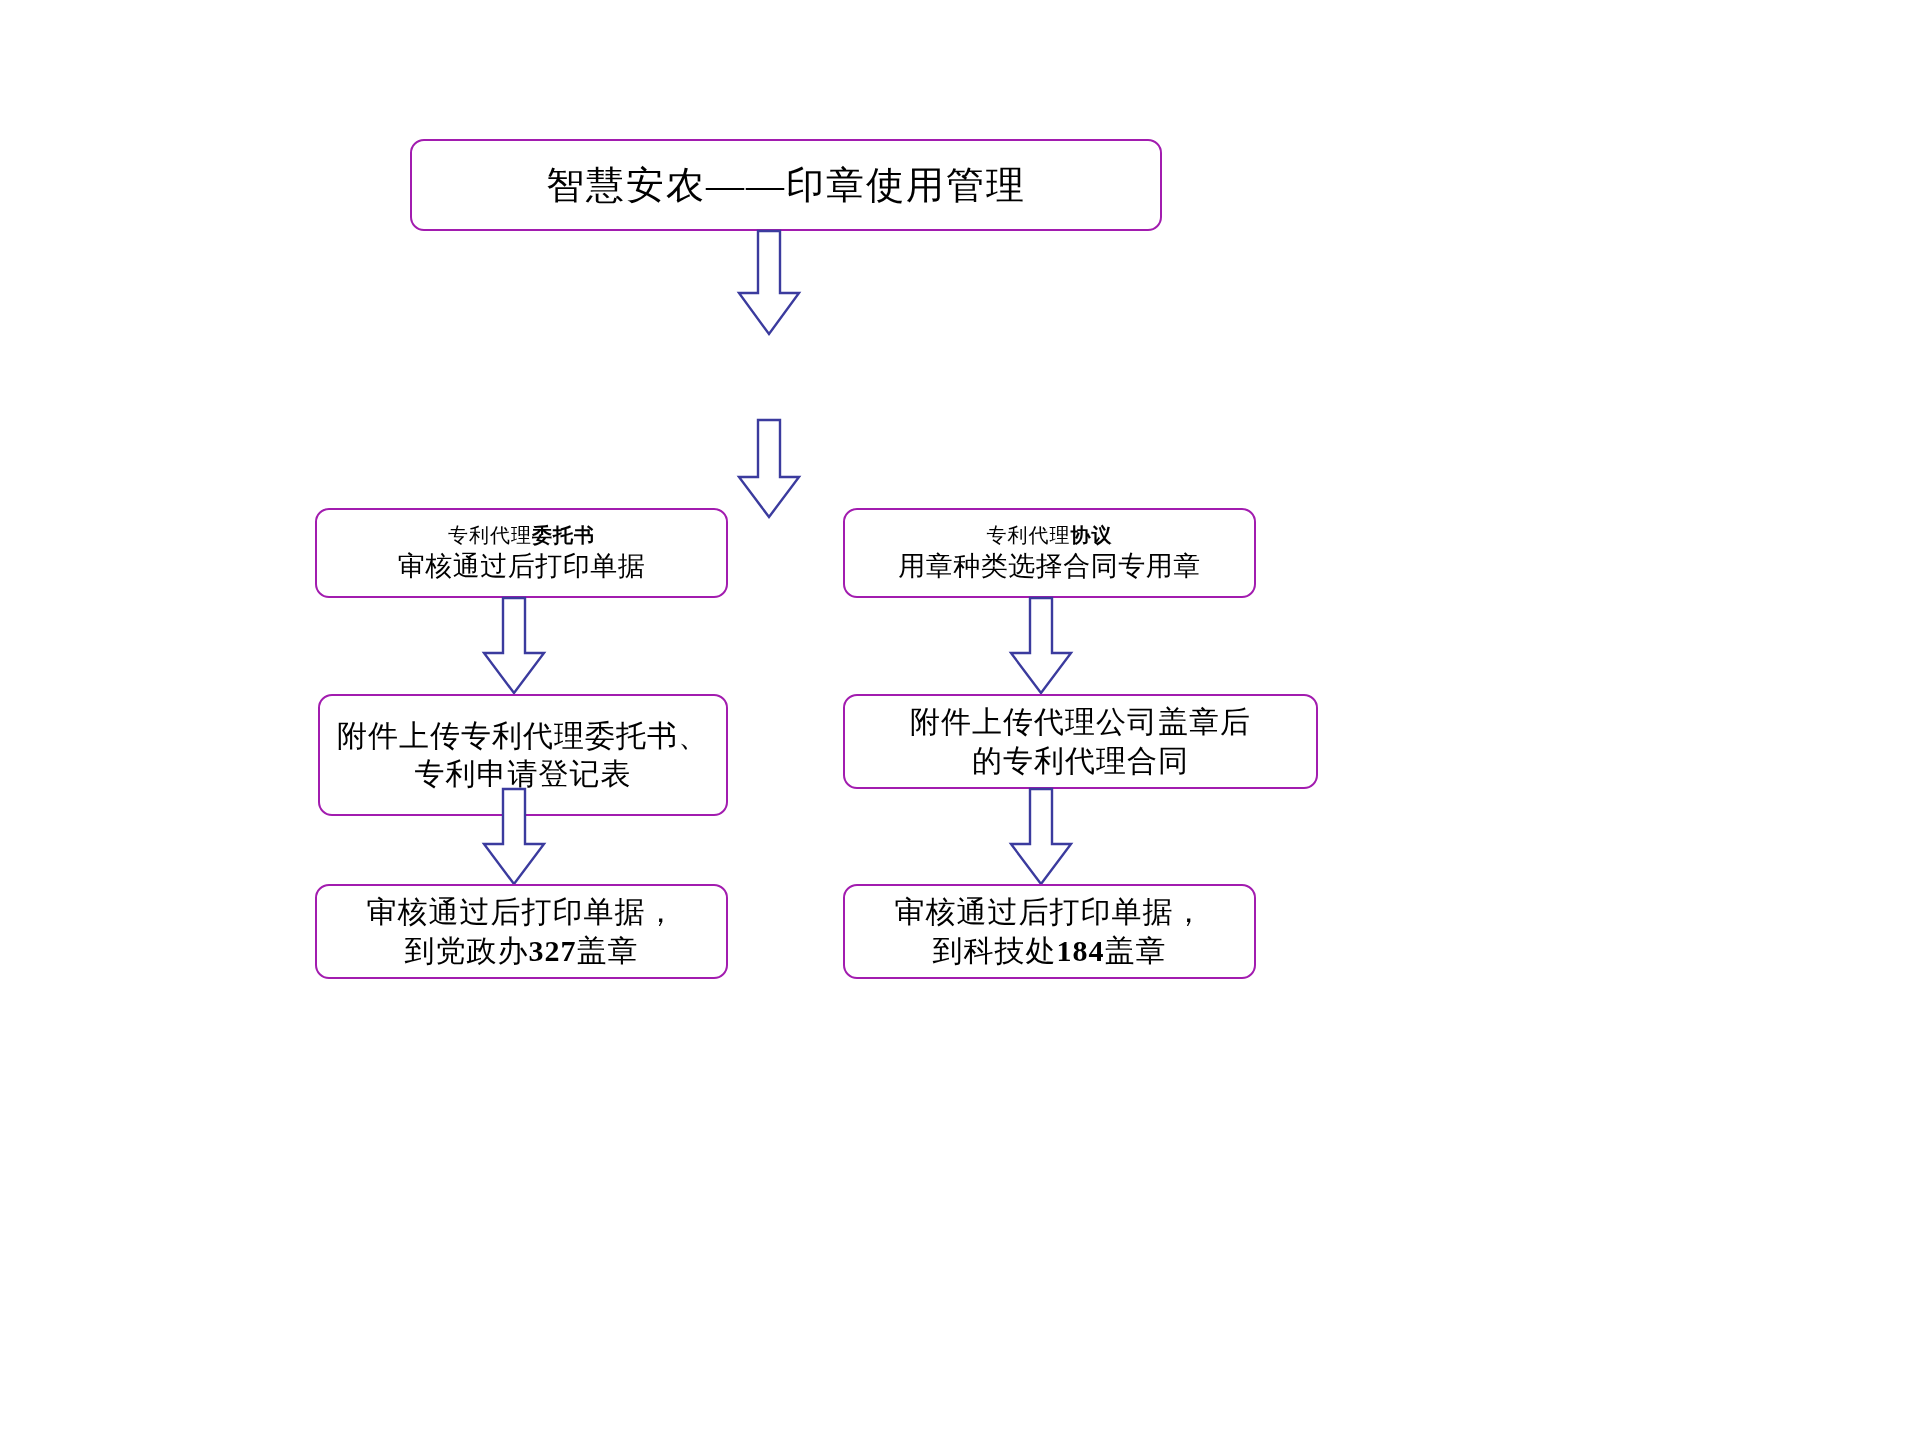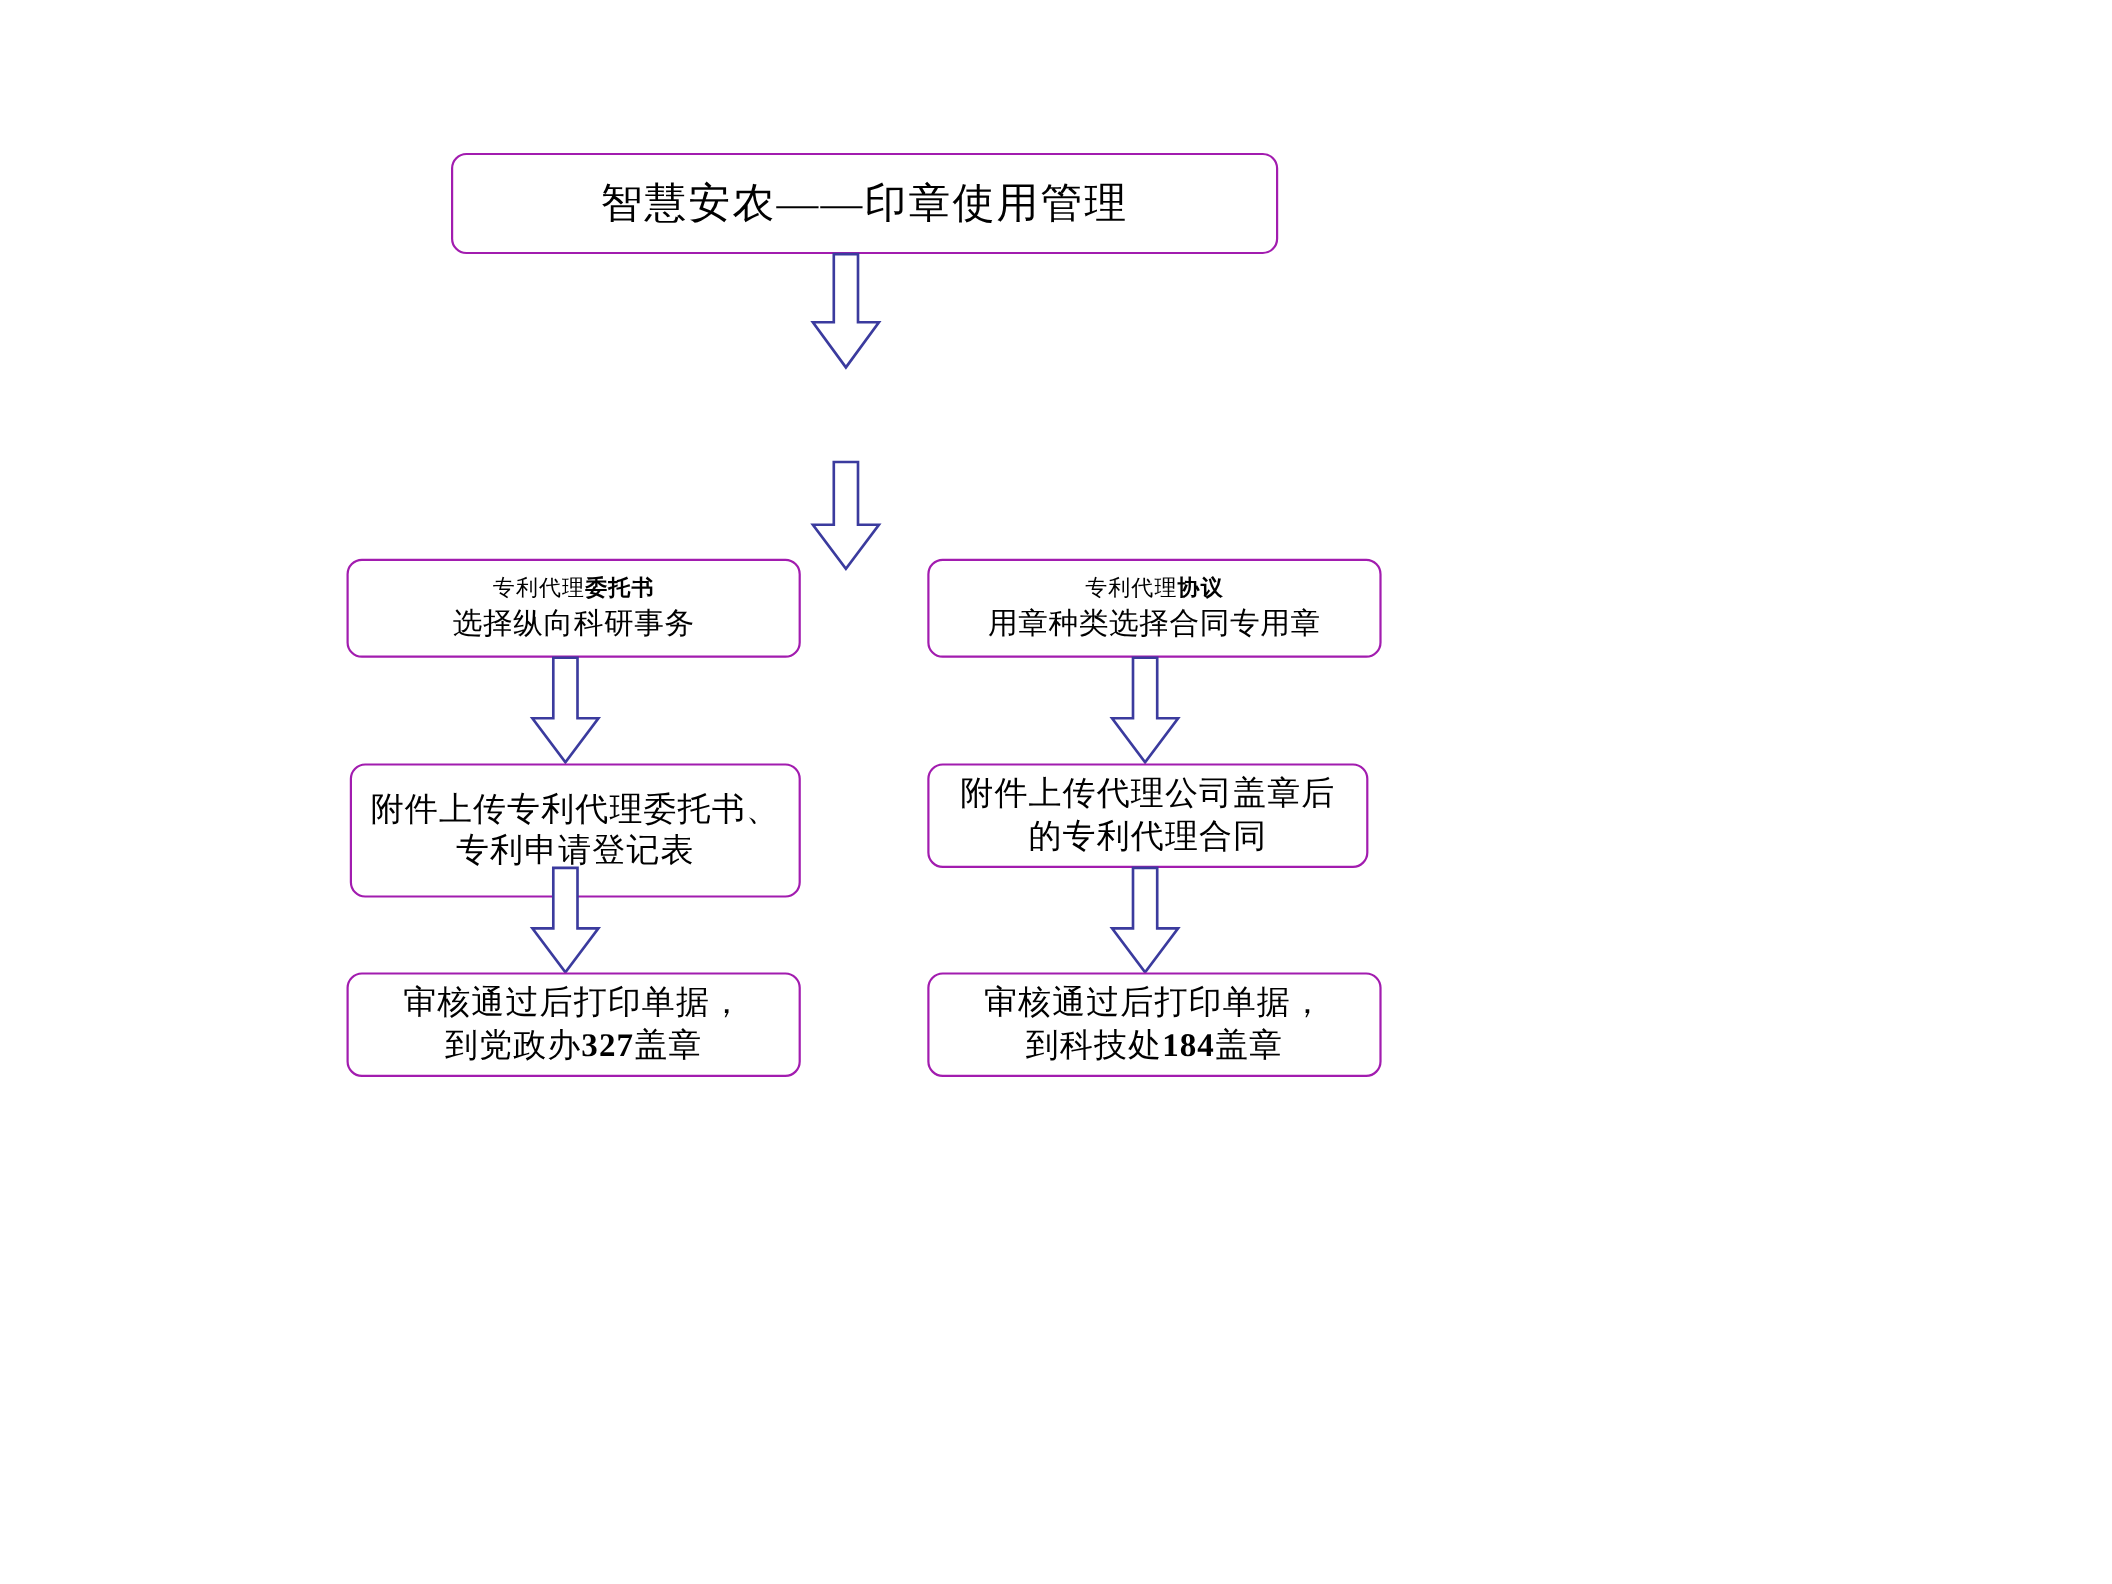--- a/index.html
+++ b/index.html
@@ -82,21 +82,21 @@
   }
 
   
   #node-title   { left: 410px;  top: 139px; width: 752px;  height: 92px; }
   #node-stage   { left: 313px;  top: 334px; width: 950px;  height: 86px; }
 
   #node-branch-left  { left: 315px; top: 508px; width: 413px; height: 90px; }
   #node-branch-right { left: 843px; top: 508px; width: 413px; height: 90px; }
 
   #node-upload-left  { left: 318px; top: 694px; width: 410px; height: 122px; }
-  #node-upload-right { left: 843px; top: 694px; width: 401px; height: 95px; }
+  #node-upload-right { left: 843px; top: 694px; width: 475px; height: 95px; }
 
   #node-print-left   { left: 315px; top: 884px; width: 413px; height: 95px; }
   #node-print-right  { left: 843px; top: 884px; width: 413px; height: 95px; }
 
   
   #arrow-1 { left: 738px; top: 231px; }
   #arrow-2 { left: 738px; top: 420px; }
   #arrow-3 { left: 483px; top: 598px; }
   #arrow-4 { left: 1010px; top: 598px; }
   #arrow-5 { left: 483px; top: 789px; }
@@ -119,21 +119,21 @@
 
 
   <div class="arrow" id="arrow-2">
     <svg width="62" height="98" viewBox="0 0 62 98">
       <polygon points="20,0 42,0 42,57 61,57 31,97 1,57 20,57" fill="#ffffff" stroke="#3b3b9e" stroke-width="2.4" stroke-linejoin="miter"></polygon>
     </svg>
   </div>
 
   <div class="node node-branch" id="node-branch-left">
     <span class="line line-main"><span>专利代理</span><span class="bold">委托书</span></span>
-    <span class="line line-sub">选择纵向科研事务</span>
+    <span class="line line-sub">审核通过后打印单据</span>
   </div>
 
   <div class="node node-branch" id="node-branch-right">
     <span class="line line-main"><span>专利代理</span><span class="bold">协议</span></span>
     <span class="line line-sub">用章种类选择合同专用章</span>
   </div>
 
   <div class="arrow" id="arrow-3">
     <svg width="62" height="96" viewBox="0 0 62 96">
       <polygon points="20,0 42,0 42,55 61,55 31,95 1,55 20,55" fill="#ffffff" stroke="#3b3b9e" stroke-width="2.4" stroke-linejoin="miter"></polygon>

